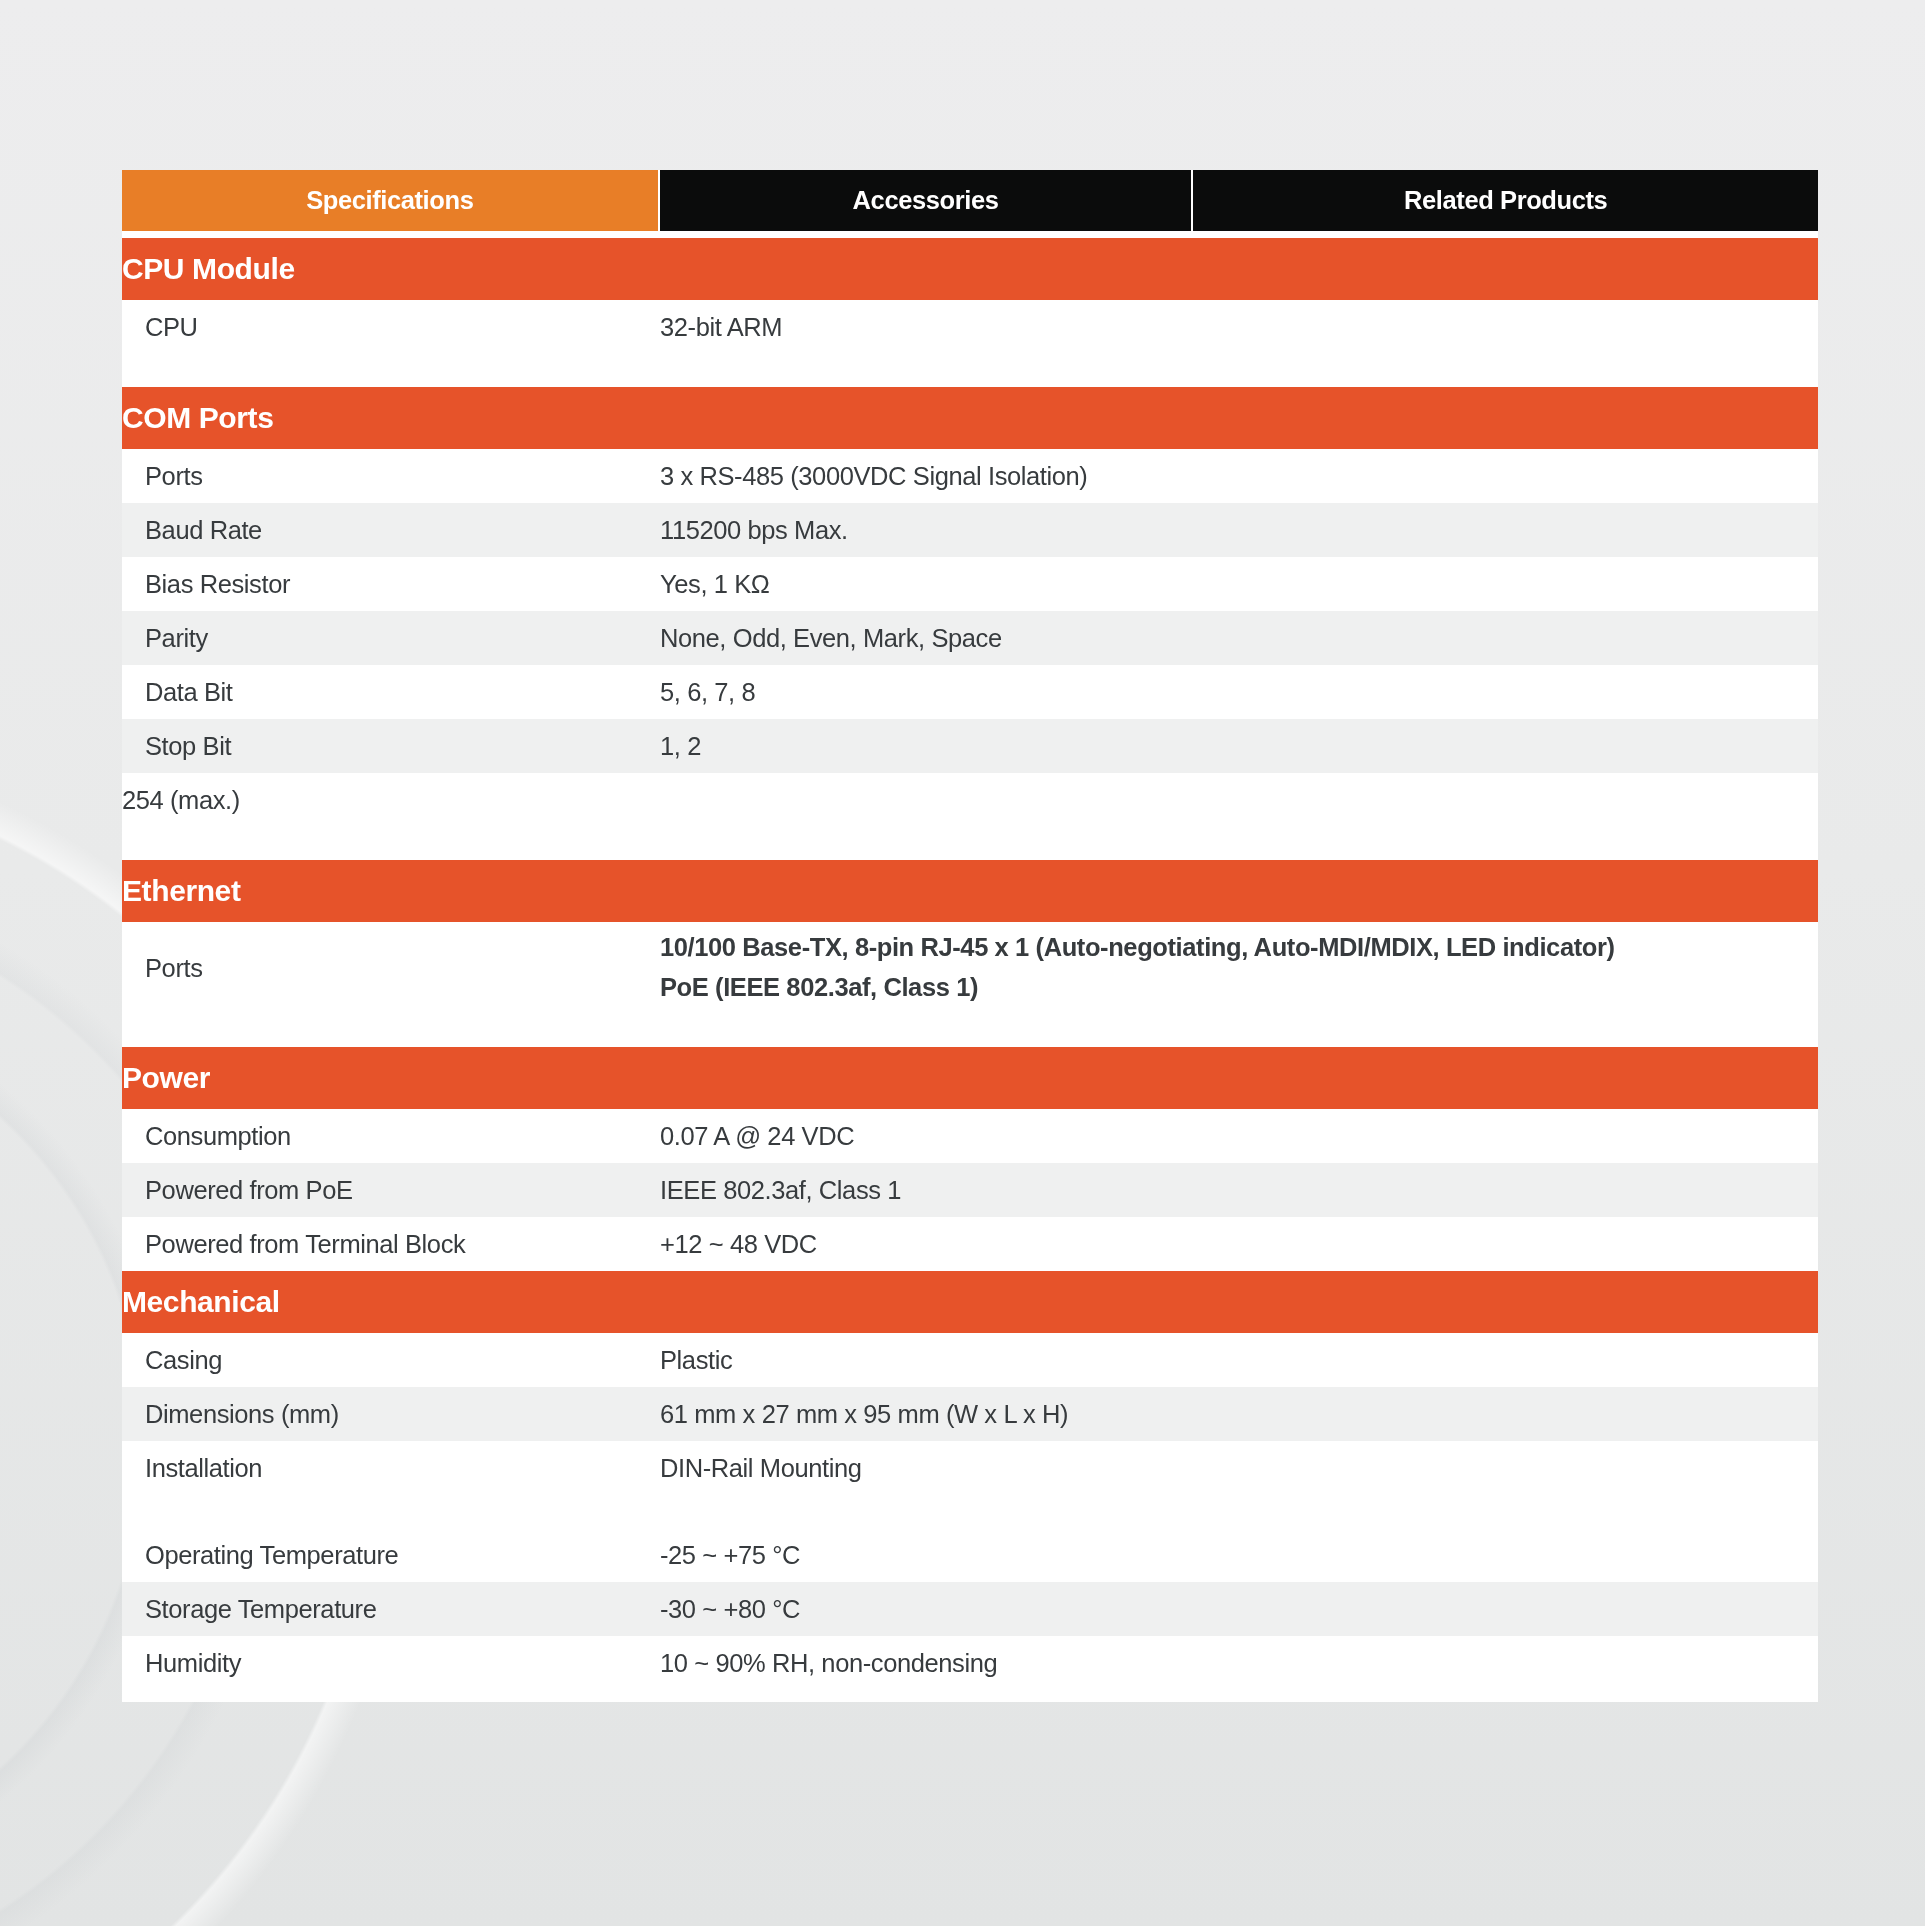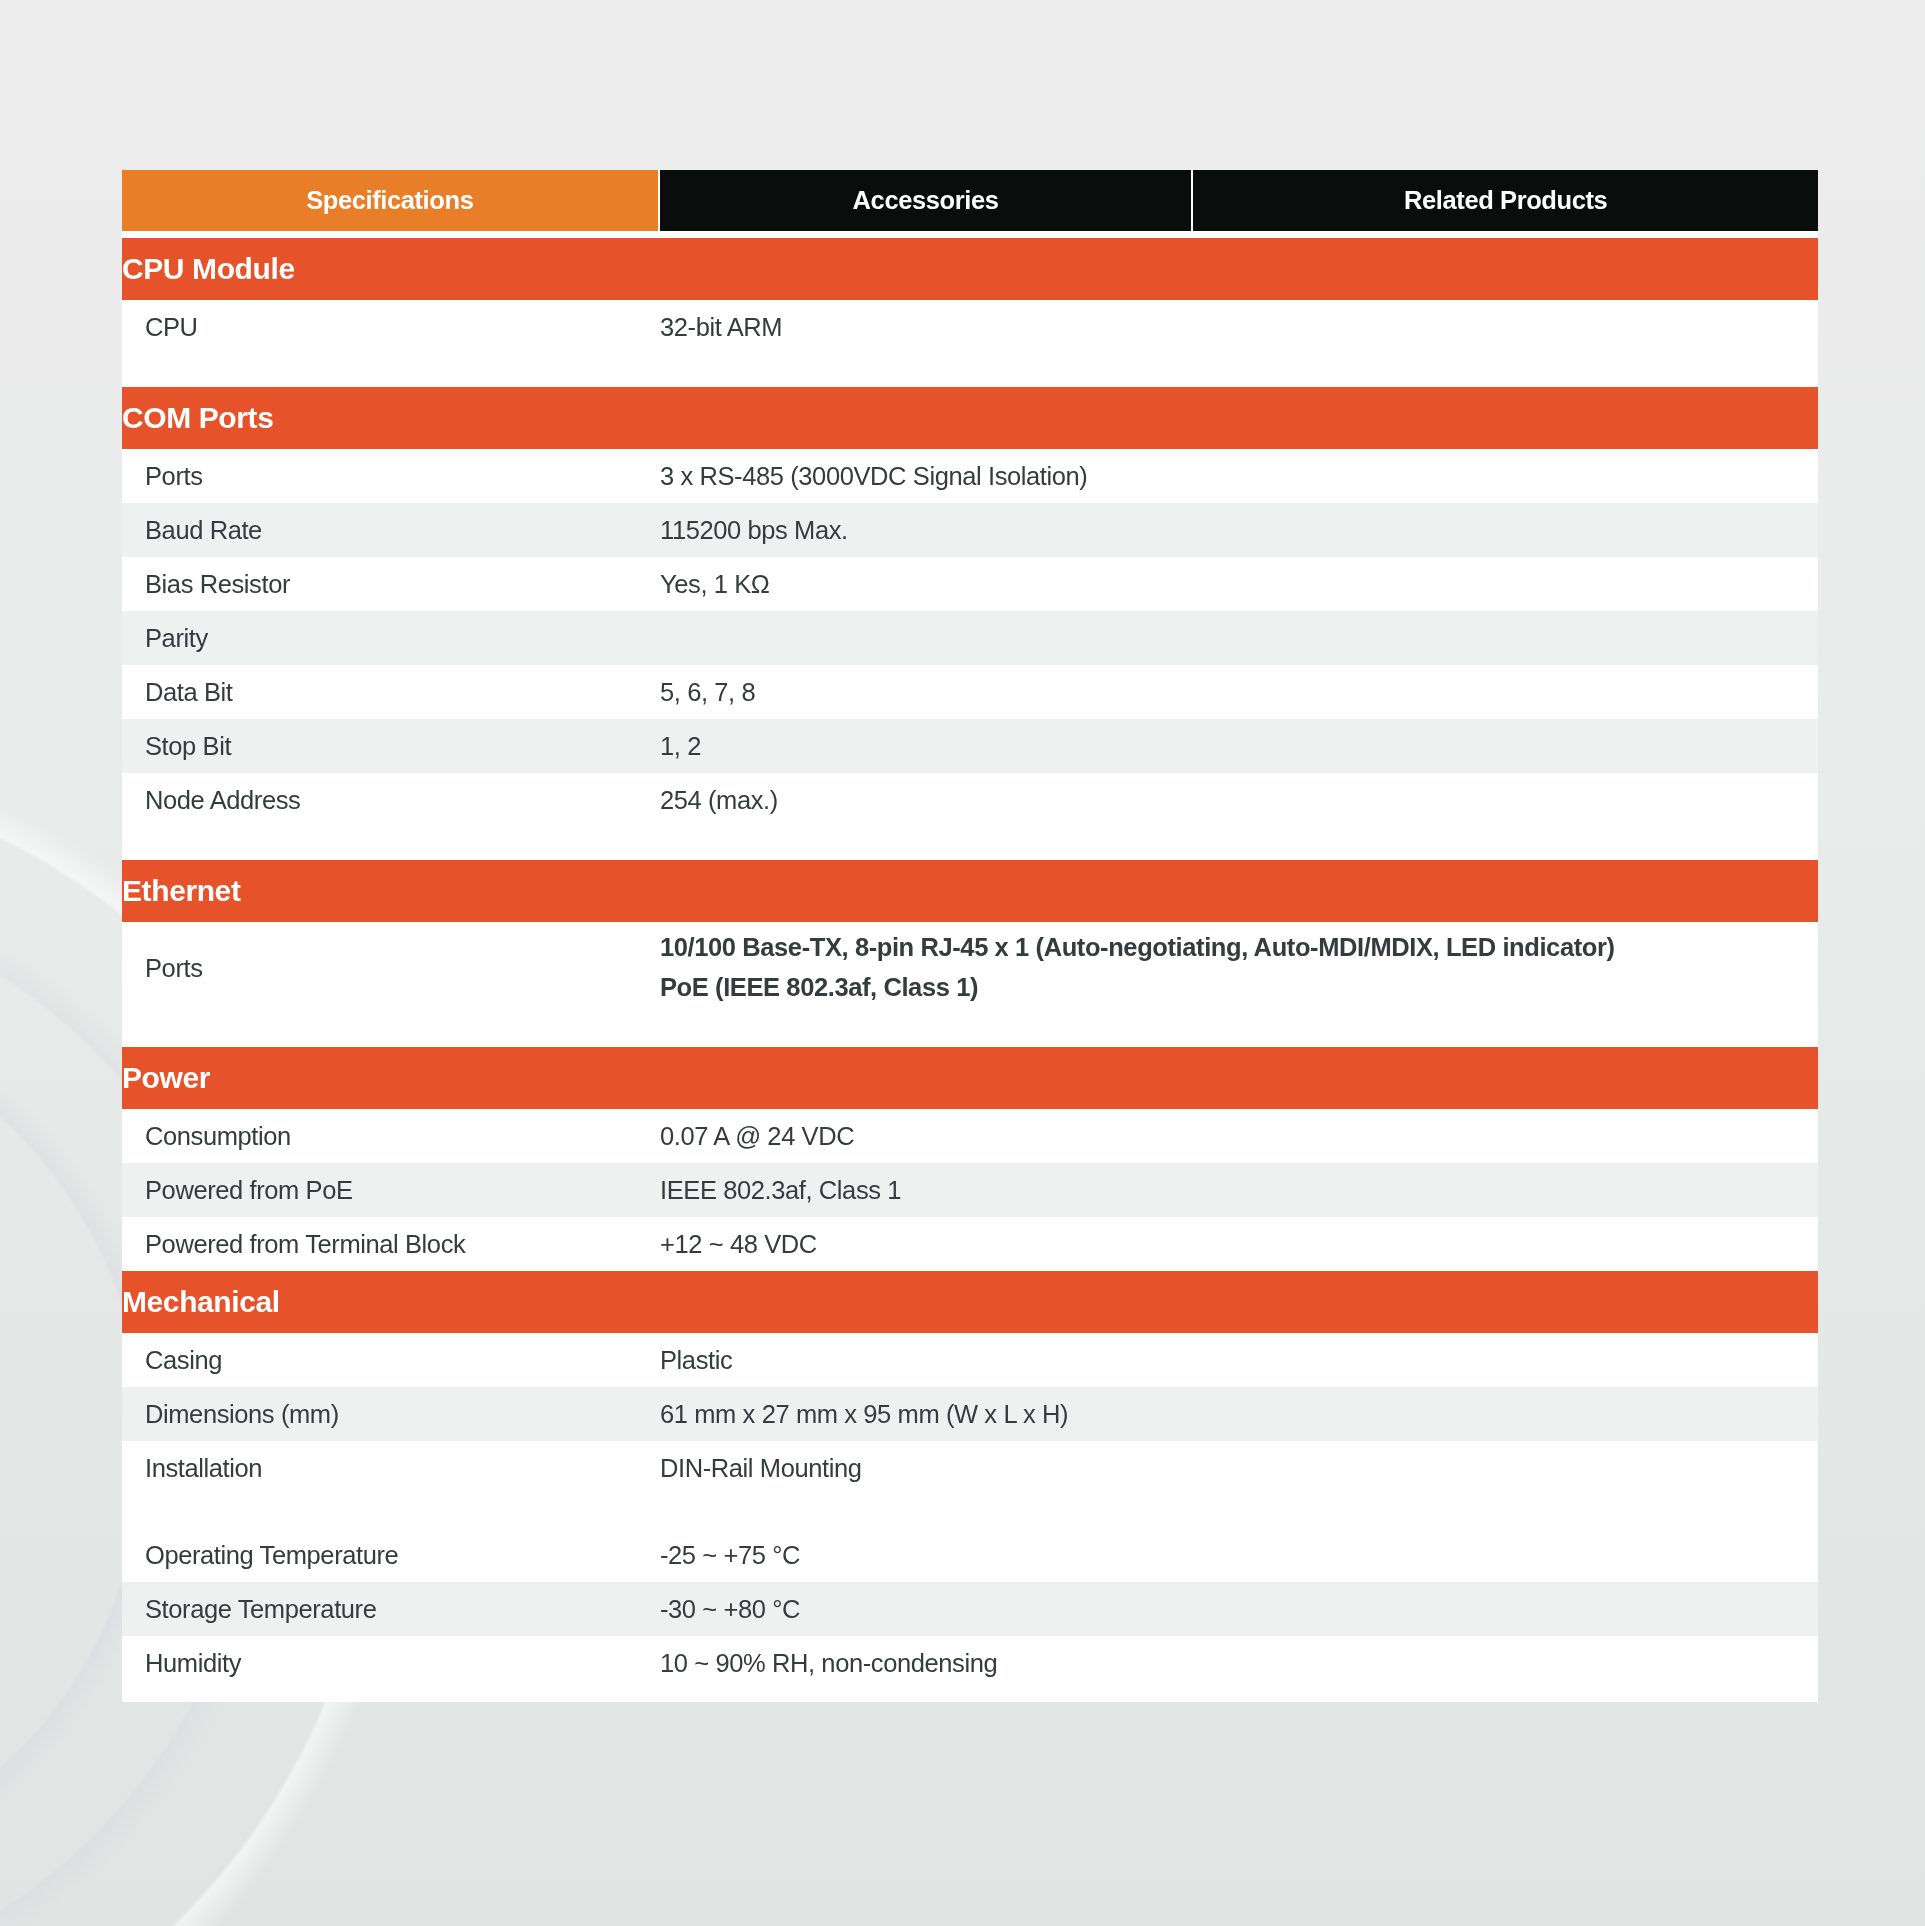--- a/index.html
+++ b/index.html
@@ -121,31 +121,31 @@
       <div class="row alt">
         <div class="cell label">Baud Rate</div>
         <div class="cell value">115200 bps Max.</div>
       </div>
       <div class="row">
         <div class="cell label">Bias Resistor</div>
         <div class="cell value">Yes, 1 KΩ</div>
       </div>
       <div class="row alt">
         <div class="cell label">Parity</div>
+        <div class="cell value">None, Odd, Even, Mark, Space</div>
       </div>
       <div class="row">
         <div class="cell label">Data Bit</div>
         <div class="cell value">5, 6, 7, 8</div>
       </div>
       <div class="row alt">
         <div class="cell label">Stop Bit</div>
         <div class="cell value">1, 2</div>
       </div>
       <div class="row">
-        <div class="cell label">Node Address</div>
         <div class="cell value">254 (max.)</div>
       </div>
       <div class="section-gap"></div>
 
       <div class="section-header">
         <span>Ethernet</span>
       </div>
       <div class="row tall">
         <div class="cell label">Ports</div>
         <div class="cell value">

